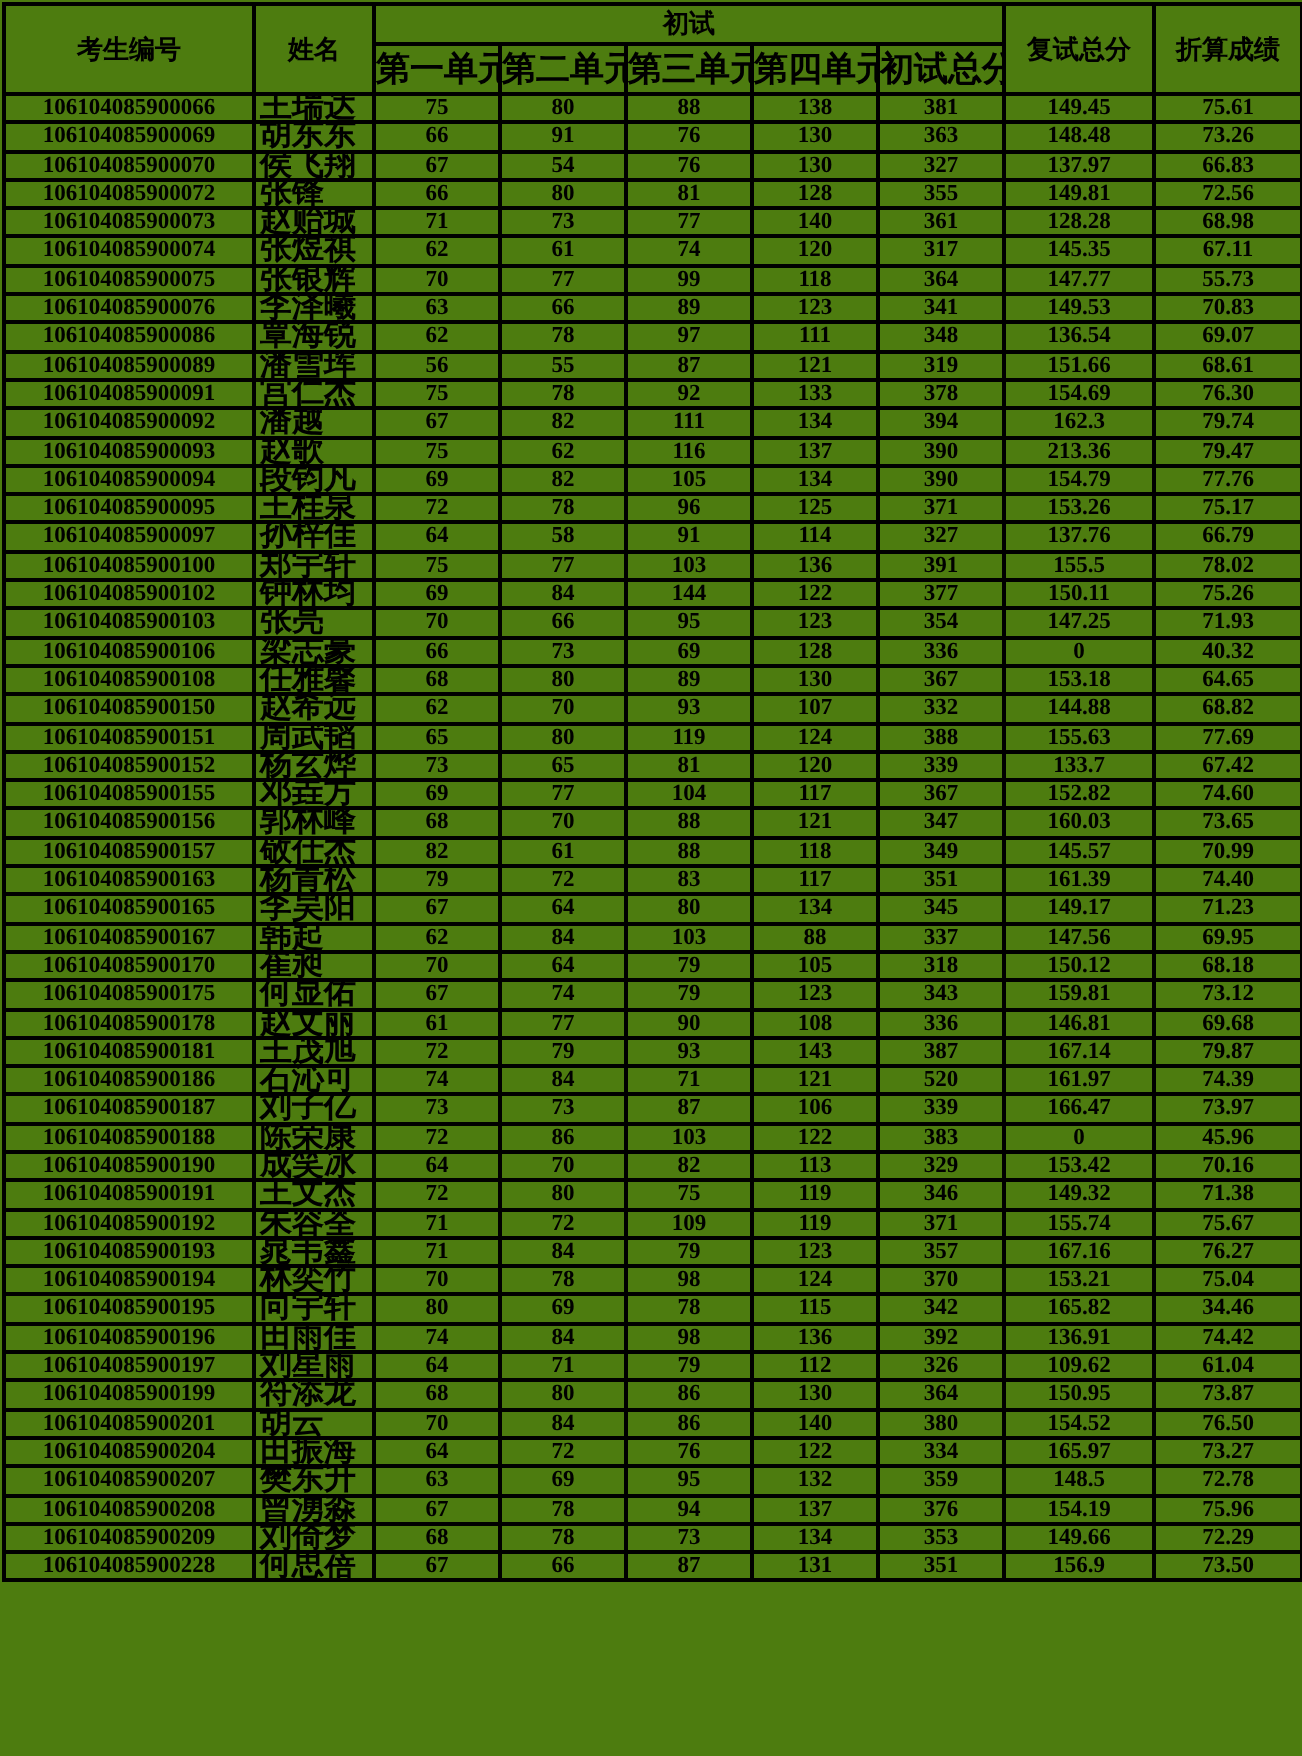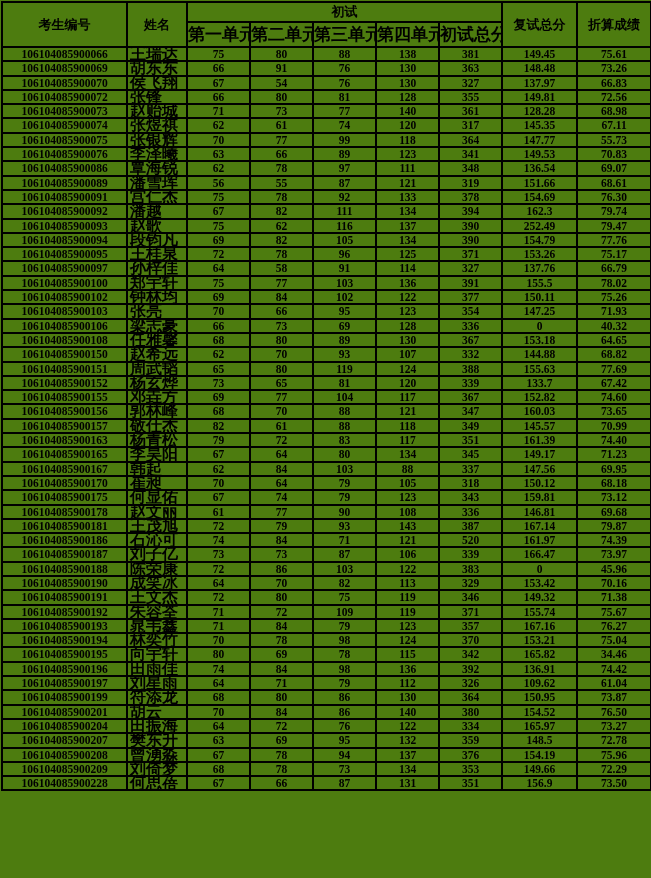--- a/index.html
+++ b/index.html
@@ -197,21 +197,21 @@
           <td>79.74</td>
         </tr>
         <tr>
           <td>106104085900093</td>
           <td class="name">赵歌</td>
           <td>75</td>
           <td>62</td>
           <td>116</td>
           <td>137</td>
           <td>390</td>
-          <td>252.49</td>
+          <td>213.36</td>
           <td>79.47</td>
         </tr>
         <tr>
           <td>106104085900094</td>
           <td class="name">段钧凡</td>
           <td>69</td>
           <td>82</td>
           <td>105</td>
           <td>134</td>
           <td>390</td>
@@ -249,21 +249,21 @@
           <td>136</td>
           <td>391</td>
           <td>155.5</td>
           <td>78.02</td>
         </tr>
         <tr>
           <td>106104085900102</td>
           <td class="name">钟林均</td>
           <td>69</td>
           <td>84</td>
-          <td>102</td>
+          <td>144</td>
           <td>122</td>
           <td>377</td>
           <td>150.11</td>
           <td>75.26</td>
         </tr>
         <tr>
           <td>106104085900103</td>
           <td class="name">张亮</td>
           <td>70</td>
           <td>66</td>

